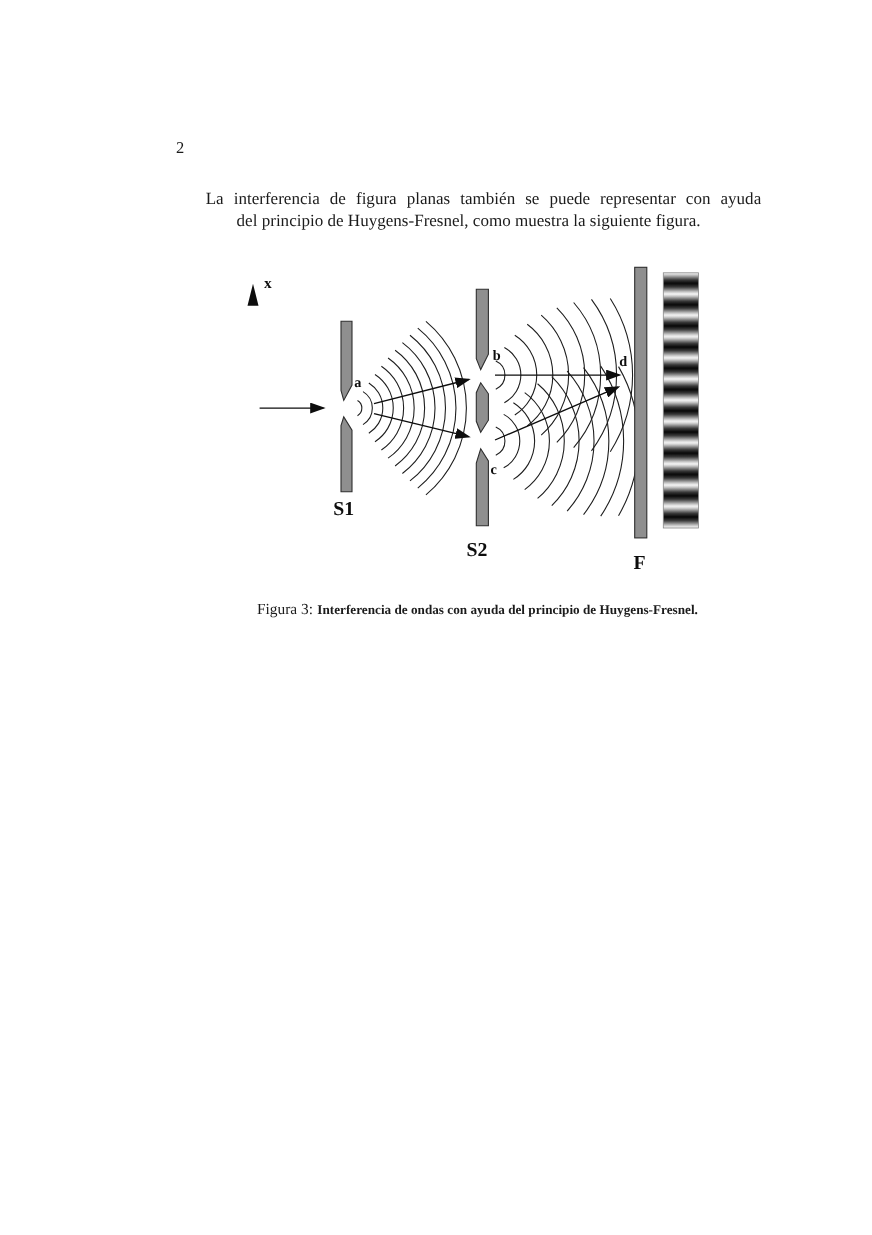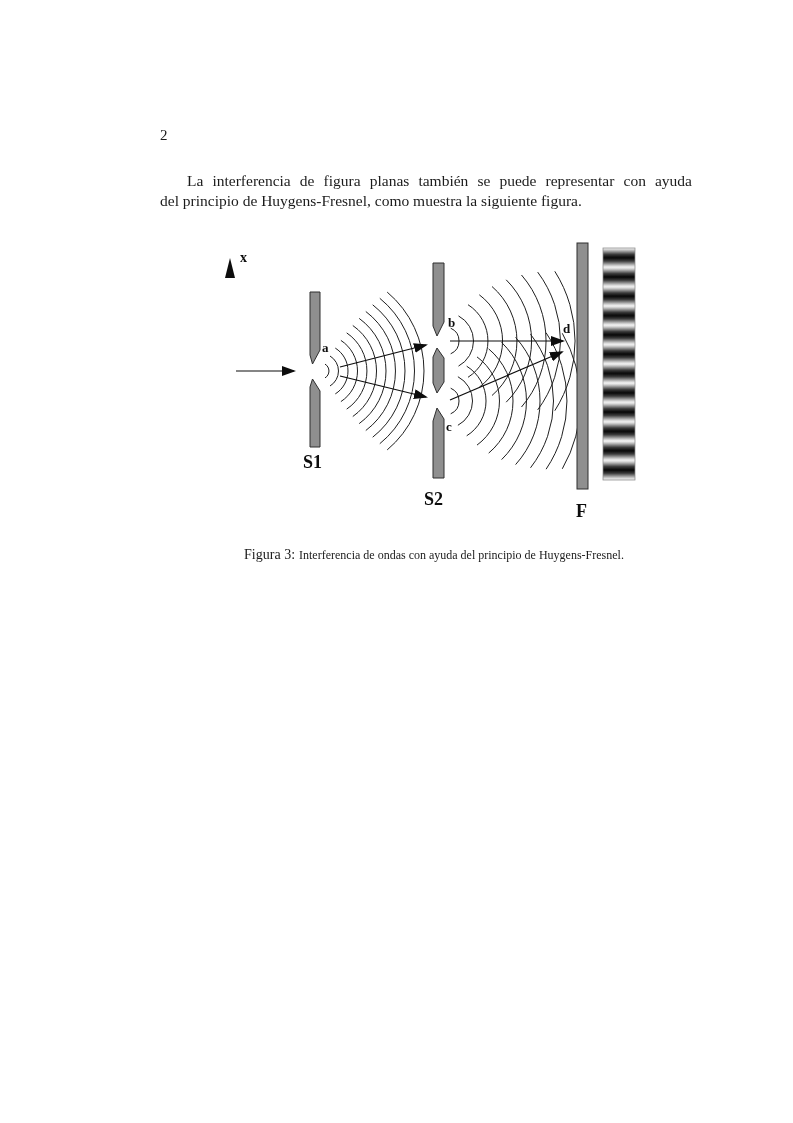--- a/index.html
+++ b/index.html
@@ -18,40 +18,40 @@
   }
   .paragraph {
     position:absolute; left:160px; top:171px; width:532px;
     font-size:15.5px; line-height:20px;
   }
   .paragraph .line1 {
     text-indent:27px;
     text-align:justify;
     text-align-last:justify;
   }
-  .paragraph .line2 { text-align:left; }
+  .paragraph .line2 { text-align:center; }
   .figure-svg {
     position:absolute; left:185px; top:235px;
     width:465px; height:295px;
   }
   .bar  { fill:var(--screen-fill,#8f8f8f); stroke:var(--screen-stroke,#2e2e2e); stroke-width:1; }
   .wave { stroke:var(--wave-stroke,#1f1f1f); }
   .wave path { fill:none; stroke-width:1; }
   .arrow { stroke:var(--arrow,#0d0d0d); stroke-width:1.2; }
   .axis-tri { fill:#0d0d0d; }
   .pt-label { font:bold 13px "Liberation Serif", serif; fill:#0d0d0d; }
   .screen-label { font:bold 18px "Liberation Serif", serif; fill:#0d0d0d; }
   .axis-label { font:bold 14px "Liberation Serif", serif; fill:#0d0d0d; }
   .fringe-rect { stroke:#8a8a8a; stroke-width:0.75; }
   .caption {
     position:absolute; left:160px; top:545px; width:532px;
     text-align:center; white-space:nowrap;
   }
   .caption .cap-label { font-size:14px;margin-left:16px; }
-  .caption .cap-text  { font-size:12px; }
+  .caption .cap-text  { font-size:12px;font-weight:bold; }
 </style>
 </head>
 <body>
 
 <div class="page">
 
   <div class="page-number">2</div>
 
   <div class="paragraph">
     <div class="line1">La interferencia de figura planas también se puede representar con ayuda</div>

